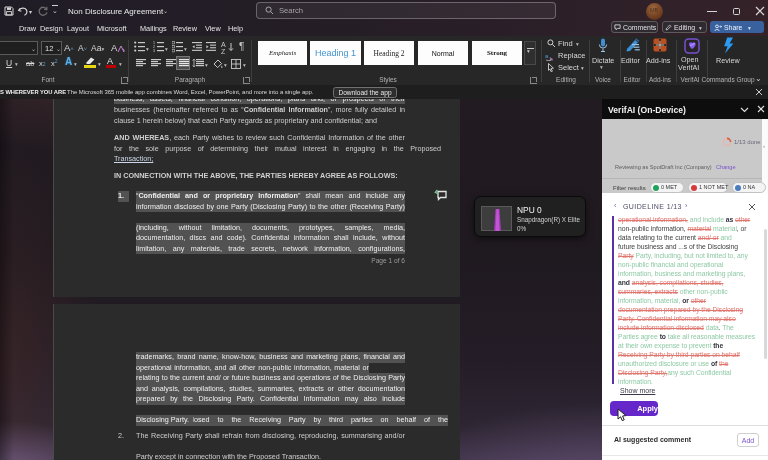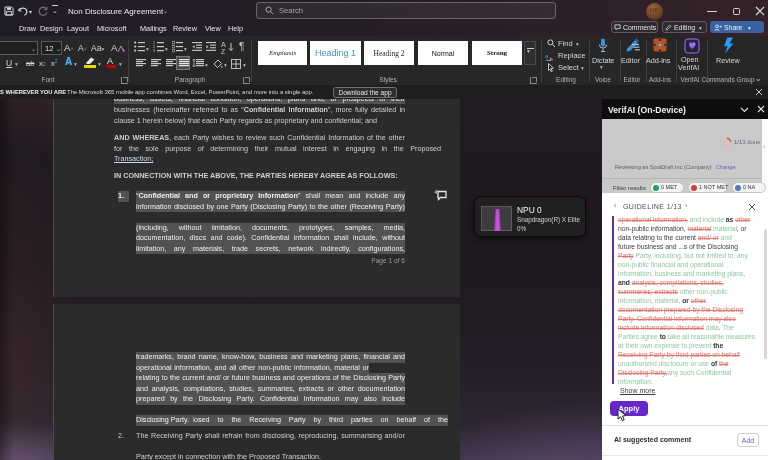--- a/index.html
+++ b/index.html
@@ -338,21 +338,21 @@
 <div class="ab doct   " style="left:114px;top:16.5px;width:291px">clause 1 herein below) that each Party regards as proprietary and confidential; and</div>
 <div class="ab doct jl  " style="left:114px;top:34.0px;width:291px"><b>AND WHEREAS</b>, each Party wishes to review such Confidential Information of the other</div>
 <div class="ab doct jl  " style="left:114px;top:44.5px;width:327px">for the sole purpose of determining their mutual interest in engaging in the Proposed</div>
 <div class="ab doct   " style="left:114px;top:55.0px;width:291px"><span style="text-decoration:underline;color:#cdd9ea">Transaction;</span></div>
 <div class="ab doct   " style="left:114px;top:71.5px;width:291px"><b>IN CONNECTION WITH THE ABOVE, THE PARTIES HEREBY AGREE AS FOLLOWS:</b></div>
 <div class="ab doct hl" style="left:118px;top:92px;width:11px;height:10.5px"><b>1.</b></div>
 <div class="ab doct jl hl " style="left:136px;top:92.0px;width:269px">“<b>Confidential and or proprietary Information</b>” shall mean and include any</div>
 <div class="ab doct jl hl " style="left:136px;top:102.5px;width:269px">information disclosed by one Party (Disclosing Party) to the other (Receiving Party)</div>
 <div class="ab doct jl hl " style="left:136px;top:123.5px;width:269px">(including, without limitation, documents, prototypes, samples, media,</div>
 <div class="ab doct jl hl " style="left:136px;top:134.0px;width:269px">documentation, discs and code). Confidential information shall include, without</div>
-<div class="ab doct jl hl " style="left:136px;top:144.5px;width:269px">limitation, any materials, trade secrets, network indirectly, configurations,</div>
+<div class="ab doct jl hl " style="left:136px;top:144.5px;width:269px">limitation, any materials, trade secrets, network information, configurations,</div>
 <div class="ab" style="left:136px;top:158px;width:269px;text-align:right;font-size:6.6px;color:#9b9b9b">Page 1 of 6</div>
 <div class="ab doct jl hl " style="left:136px;top:253.0px;width:269px">trademarks, brand name, know-how, business and marketing plans, financial and</div>
 <div class="ab doct jl hl " style="left:136px;top:263.5px;width:233px">operational information, and all other non-public information, material or data</div>
 <div class="ab doct jl hl " style="left:136px;top:274.0px;width:269px">relating to the current and/ or future business and operations of the Disclosing Party</div>
 <div class="ab doct jl hl " style="left:136px;top:284.5px;width:269px">and analysis, compilations, studies, summaries, extracts or other documentation</div>
 <div class="ab doct jl hl " style="left:136px;top:295.0px;width:269px">prepared by the Disclosing Party. Confidential Information may also include</div>
 <div class="ab doct jl hl " style="left:136px;top:316px;width:312px">information disclosed to the Receiving Party by third parties on behalf of the</div>
 <div class="ab doct   " style="left:136px;top:316.0px;width:269px"><span class="hl">Disclosing Party.&nbsp;&nbsp;</span></div>
 <div class="ab doct jl  " style="left:136px;top:332.0px;width:269px">The Receiving Party shall refrain from disclosing, reproducing, summarising and/or</div>
 <div class="ab doct   " style="left:136px;top:353.0px;width:269px">Party except in connection with the Proposed Transaction.</div>
@@ -422,21 +422,21 @@
 <div class="ab diff" style="left:16px;top:206.0px"><span class="del">documentation prepared by the Disclosing</span></div>
 <div class="ab diff" style="left:16px;top:215.0px"><span class="del">Party. Confidential information may also</span></div>
 <div class="ab diff" style="left:16px;top:224.0px"><span class="del">include information disclosed</span> <span class="add">data</span>. <span class="add">The</span></div>
 <div class="ab diff" style="left:16px;top:233.0px"><span class="add">Parties agree</span> <span class="dk">to</span> <span class="add">take all reasonable measures</span></div>
 <div class="ab diff" style="left:16px;top:242.0px"><span class="add">at their own expense to prevent</span> <span class="dk">the</span></div>
 <div class="ab diff" style="left:16px;top:251.0px"><span class="del">Receiving Party by third parties on behalf</span></div>
 <div class="ab diff" style="left:16px;top:260.0px"><span class="add">unauthorized disclosure or use</span> <span class="dk">of</span> <span class="del">the</span></div>
 <div class="ab diff" style="left:16px;top:269.0px"><span class="del">Disclosing Party,</span><span class="add">any such Confidential</span></div>
 <div class="ab diff" style="left:16px;top:278.0px"><span class="add">information.</span></div>
 <div class="ab" style="left:18px;top:288px;font-size:7px;color:#3a3a4a;text-decoration:underline">Show more</div>
-<div class="ab" style="left:8px;top:302px;width:38px;height:15px;background:#6527c9;border-radius:4px;text-align:center;font-size:7.5px;font-weight:bold;color:#fff;line-height:15px">Apply</div>
+<div class="ab" style="left:8px;top:302px;width:48px;height:15px;background:#6527c9;border-radius:4px;text-align:right;font-size:7.5px;font-weight:bold;color:#fff;line-height:15px">Apply</div>
 <svg class="ab" style="left:14px;top:309px" width="12" height="14" viewBox="0 0 12 14">
         <path d="M2 1 L2 11 L4.6 8.8 L6.2 12.6 L8.2 11.8 L6.6 8 L10 7.6z" fill="#f8f8f8" stroke="#222" stroke-width="1"></path>
       </svg>
 <div class="ab" style="left:0;top:326px;width:166px;height:1px;background:#dedede"></div>
 <div class="ab" style="left:12px;top:337px;font-size:7px;font-weight:bold;color:#2c2c2c">AI suggested comment</div>
 <div class="ab" style="left:135px;top:334px;width:22px;height:14px;border:1px solid #cfcfcf;border-radius:3px;text-align:center;font-size:7px;color:#7a52cc;line-height:13px">Add</div>
 <div class="ab" style="left:0;top:355.5px;width:166px;height:1px;background:#e8e8e8"></div>
 <div class="ab" style="left:161.5px;top:130px;width:3px;height:130px;background:#d8d8d8;border-radius:2px"></div>
 </div>
 </div>

